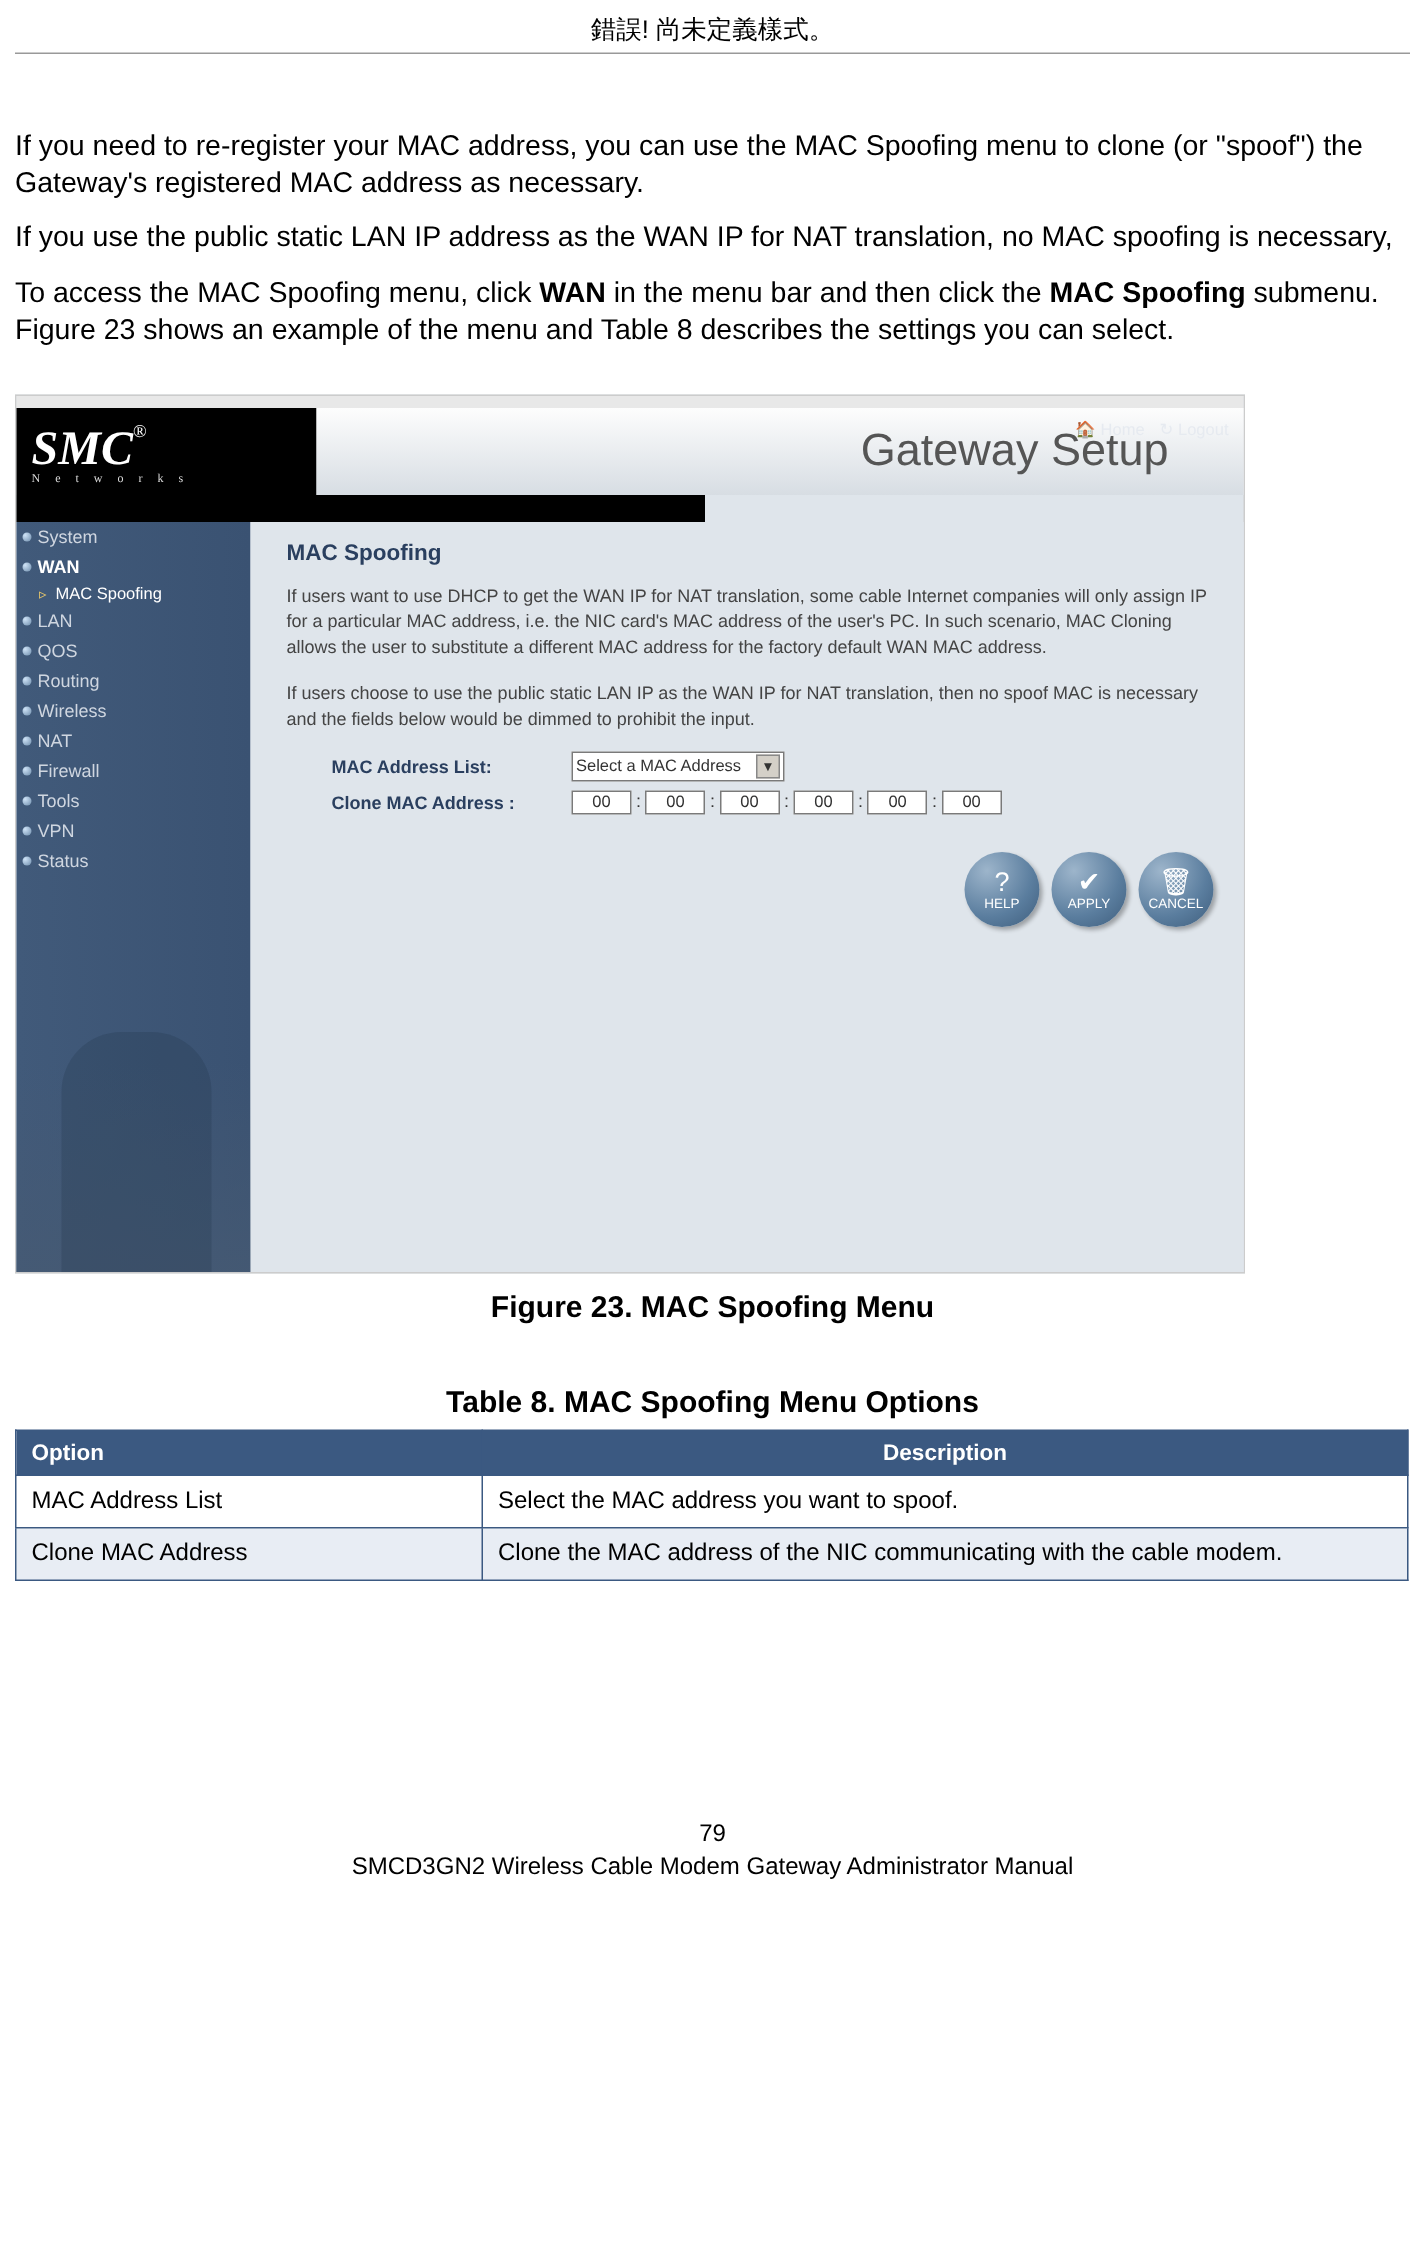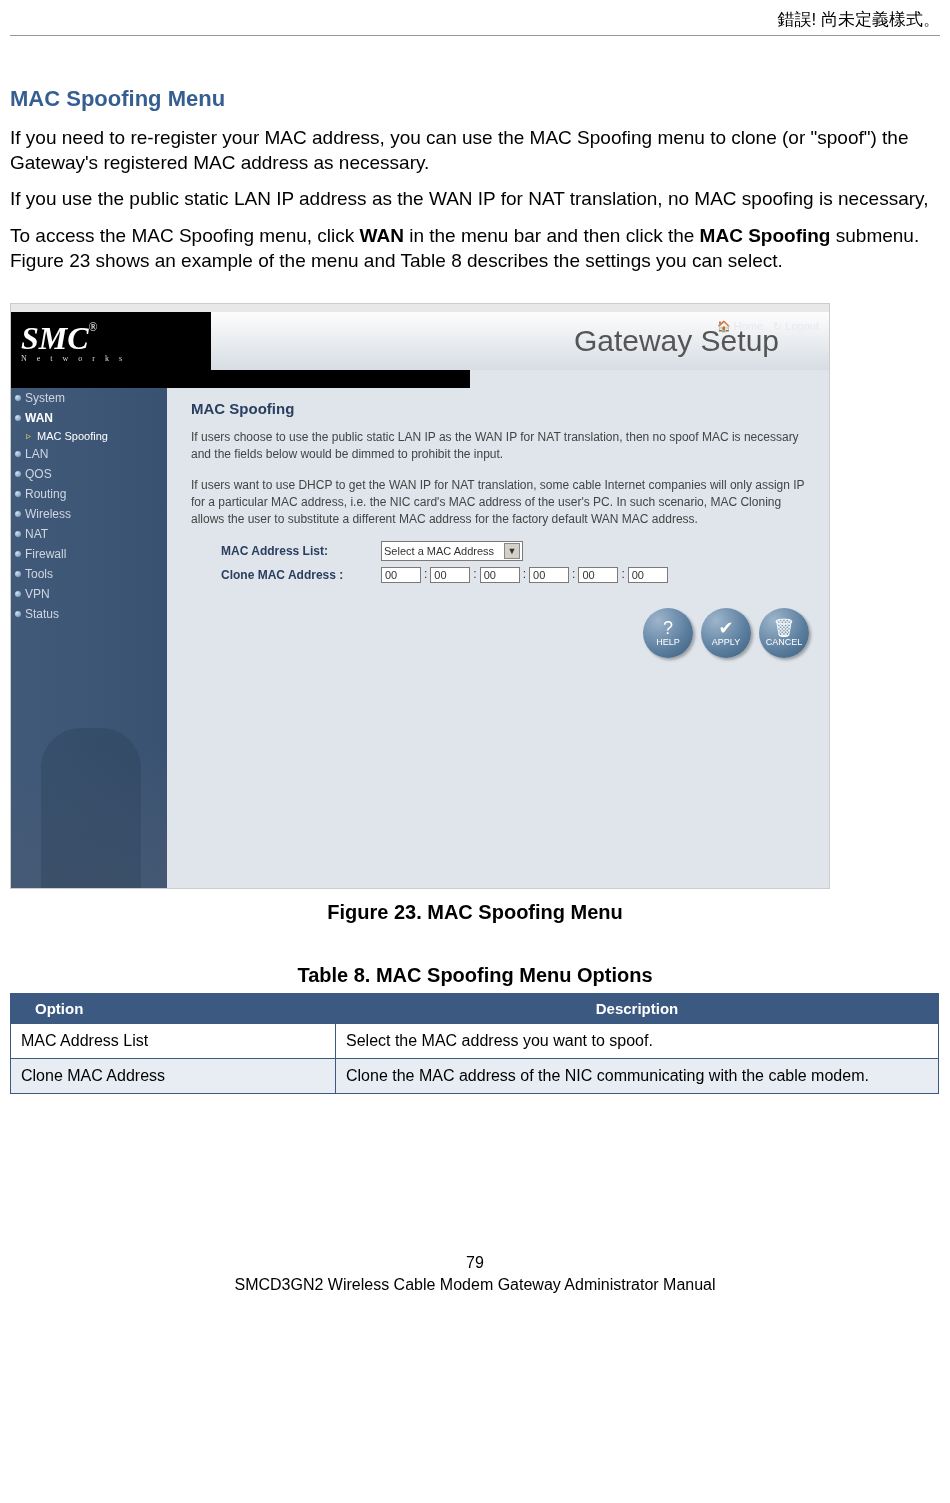--- a/index.html
+++ b/index.html
@@ -8,21 +8,21 @@
     font-family: Arial, Helvetica, sans-serif;
     background: #fff;
     color: #000;
     width: 950px;
   }
   .page {
     width: 950px;
     padding: 0;
   }
   .header-error {
-    text-align: right;
+    text-align: center;
     font-size: 17px;
     padding: 8px 0 4px 0;
     border-bottom: 1px solid #999;
     margin: 0 10px 50px 10px;
   }
   .content {
     padding: 0 10px;
   }
   h2.section-title {
     color: #365f91;
@@ -205,21 +205,21 @@
   .ss-mac-inputs {
     display: flex;
     gap: 6px;
   }
   .ss-mac-input {
     width: 32px;
     font-size: 11px;
     border: 1px solid #7a7a7a;
     background: #fff;
     padding: 1px 3px;
-    text-align: left;
+    text-align: center;
   }
   .ss-sep { color: #333; margin: 0 -3px; }
   .ss-buttons {
     position: absolute;
     right: 20px;
     top: 220px;
     display: flex;
     gap: 8px;
   }
   .ss-btn {
@@ -263,21 +263,21 @@
   }
   table.opts th {
     background: #3b5981;
     color: #fff;
     font-weight: bold;
     padding: 6px 10px;
     text-align: center;
     border: 1px solid #3b5981;
     font-size: 15px;
   }
-  table.opts th:first-child { width: 290px; text-align: left; padding-left: 24px;}
+  table.opts th:first-child { width: 290px; text-align: left; padding-left: 10px;}
   table.opts td {
     border: 1px solid #3b5981;
     padding: 8px 10px;
     vertical-align: top;
     font-size: 16px;
   }
   table.opts tr.alt td { background: #e8edf4; }
   .footer {
     text-align: center;
     font-size: 16px;
@@ -286,21 +286,20 @@
   }
   .footer .pnum { margin-bottom: 4px; }
 </style>
 </head>
 <body>
 
 <div class="page">
   <div class="header-error">錯誤! 尚未定義樣式。</div>
 
   <div class="content">
-    <h2 class="section-title">MAC Spoofing Menu</h2>
 
     <p class="body-text">If you need to re-register your MAC address, you can use the MAC Spoofing menu to clone (or "spoof") the Gateway's registered MAC address as necessary.</p>
     <p class="body-text">If you use the public static LAN IP address as the WAN IP for NAT translation, no MAC spoofing is necessary,</p>
     <p class="body-text">
       <span>To access the MAC Spoofing menu, click </span><span class="bold">WAN</span><span> in the menu bar and then click the </span><span class="bold">MAC Spoofing</span><span> submenu. Figure 23 shows an example of the menu and Table 8 describes the settings you can select.</span>
     </p>
 
     <div class="screenshot">
       <div class="ss-topbar"></div>
       <div class="ss-header">
@@ -334,22 +333,22 @@
           <div class="ss-side-item">Firewall</div>
           <div class="ss-side-item">Tools</div>
           <div class="ss-side-item">VPN</div>
           <div class="ss-side-item">Status</div>
           <div class="ss-person-overlay">
             <div class="ss-person-shape"></div>
           </div>
         </div>
         <div class="ss-main">
           <h3>MAC Spoofing</h3>
+          <p class="ss-para">If users want to use DHCP to get the WAN IP for NAT translation, some cable Internet companies will only assign IP for a particular MAC address, i.e. the NIC card's MAC address of the user's PC. In such scenario, MAC Cloning allows the user to substitute a different MAC address for the factory default WAN MAC address.</p>
           <p class="ss-para">If users choose to use the public static LAN IP as the WAN IP for NAT translation, then no spoof MAC is necessary and the fields below would be dimmed to prohibit the input.</p>
-          <p class="ss-para">If users want to use DHCP to get the WAN IP for NAT translation, some cable Internet companies will only assign IP for a particular MAC address, i.e. the NIC card's MAC address of the user's PC. In such scenario, MAC Cloning allows the user to substitute a different MAC address for the factory default WAN MAC address.</p>
 
           <div class="ss-form-row">
             <span class="ss-label">MAC Address List:</span>
             <span class="ss-select">
               <span>Select a MAC Address</span>
               <span class="ss-dd-arrow">▼</span>
             </span>
           </div>
           <div class="ss-form-row">
             <span class="ss-label">Clone MAC Address :</span>

